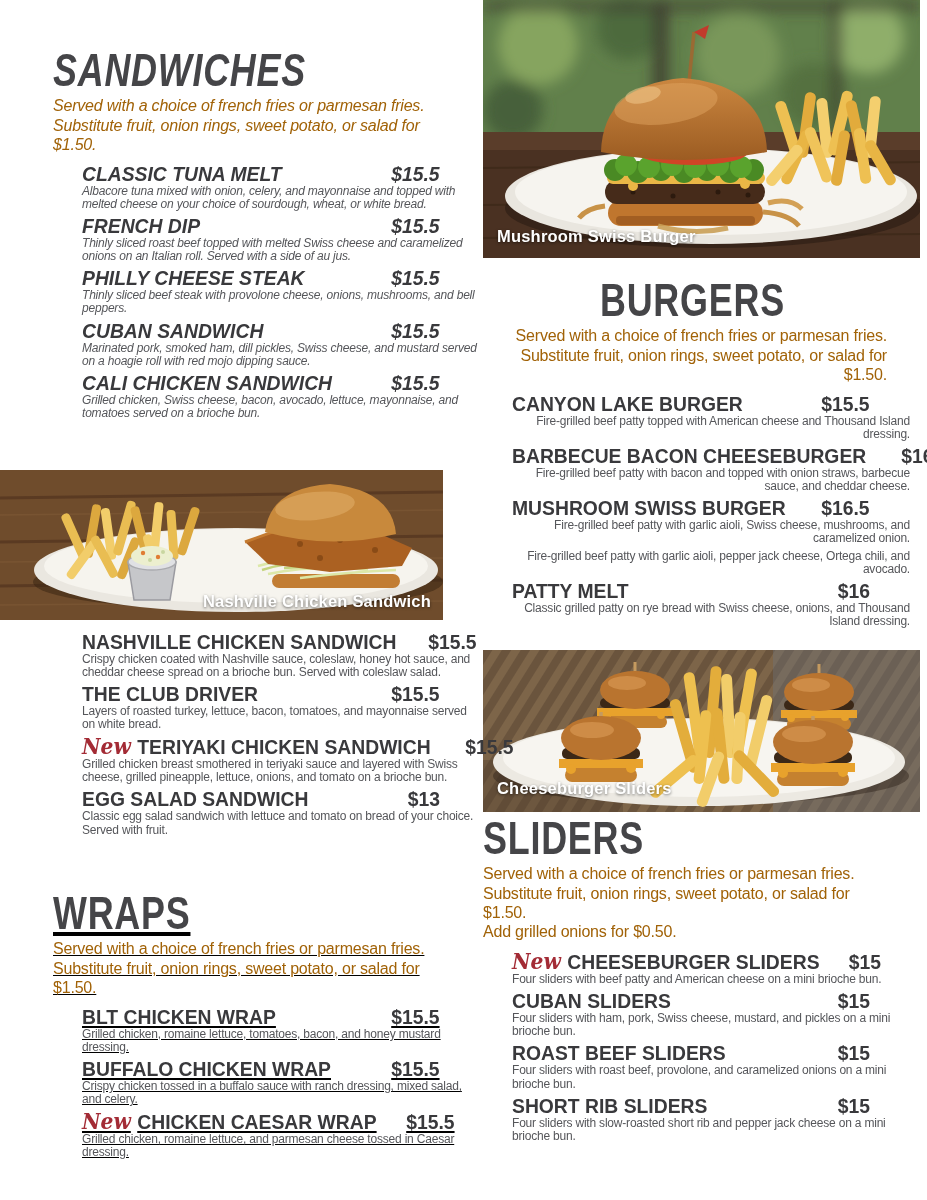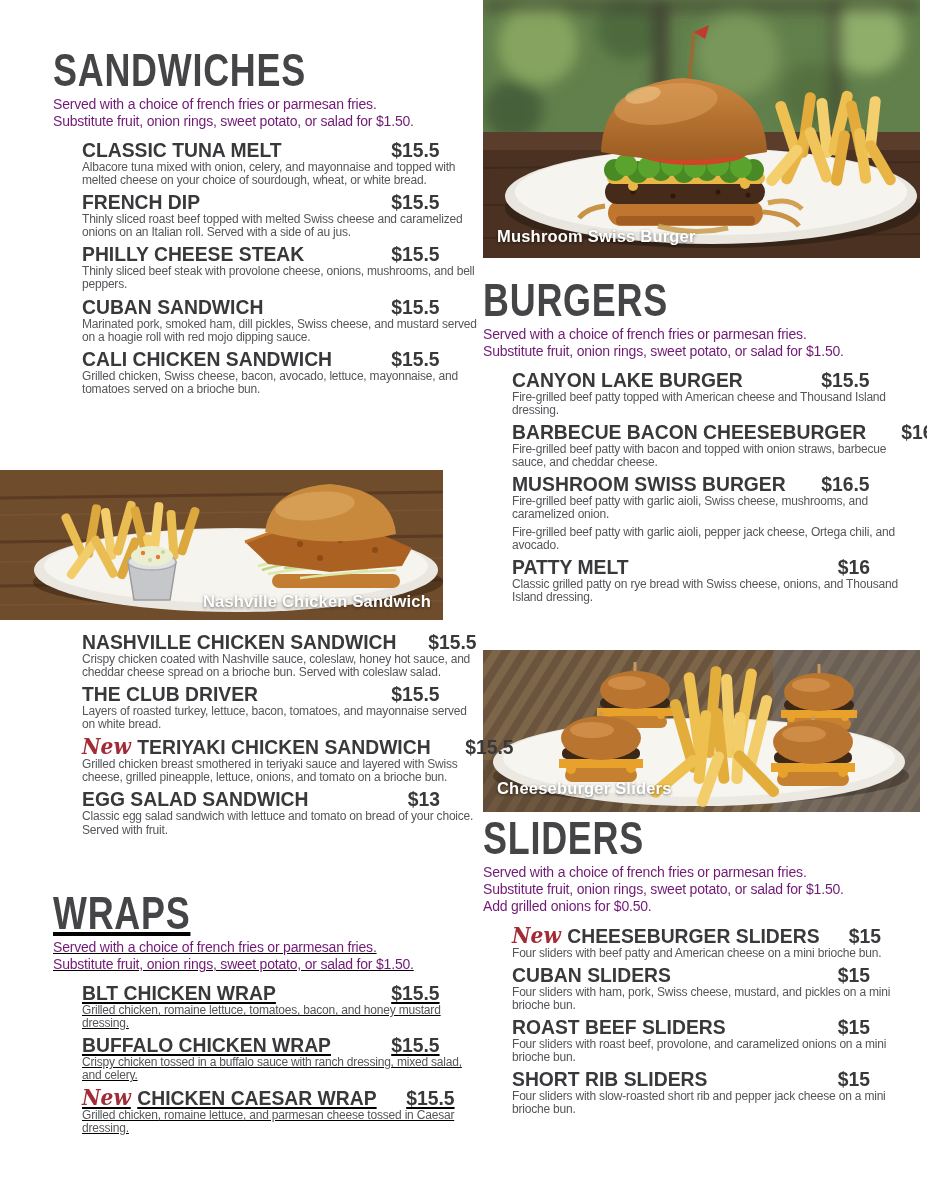--- a/index.html
+++ b/index.html
@@ -1,21 +1,21 @@
 <!DOCTYPE html>
 <html><head>
 <meta charset="utf-8">
 <style>
   html,body{margin:0;padding:0;background:#e8e8e8;}
   .page{position:relative;width:927px;height:1200px;background:#ffffff;overflow:hidden;
         font-family:"Liberation Sans",sans-serif;margin:0 auto;}
   .block{position:absolute;}
   .sec-title{font-size:46px;font-weight:bold;color:#454548;letter-spacing:1px;line-height:.88;
              transform:scaleX(.78);transform-origin:left;white-space:nowrap;margin:0 0 6px 0;}
-  .sec-sub{font-size:14px;color:#701a75;line-height:1.2;letter-spacing:-.2px;white-space:pre-line;
+  .sec-sub{font-size:16px;color:#a16207;line-height:1.2;letter-spacing:-.2px;white-space:pre-line;
            width:404px;margin:0 0 9px 0;}
   .item{margin-bottom:4px;margin-left:29px;}
   .irow{display:flex;justify-content:space-between;align-items:flex-end;}
   .iname{font-size:21px;font-weight:bold;color:#39393c;line-height:1;display:inline-block;
          transform:scaleX(.92);transform-origin:left bottom;white-space:nowrap;}
   .price{font-size:21px;font-weight:bold;color:#39393c;line-height:1;display:inline-block;
          transform:scaleX(.92);transform-origin:right bottom;}
   .badge{font-family:"DejaVu Serif",serif;font-style:italic;font-weight:bold;font-size:22px;
          color:#a32b35;margin-right:7px;}
   .desc{font-size:12px;color:#55565a;line-height:1.09;letter-spacing:-.2px;margin-top:1px;width:398px;}
@@ -256,21 +256,21 @@
         <circle cx="300" cy="123" r="5" fill="#e8a22c"></circle>
           <circle cx="360" cy="122" r="5" fill="#e8a22c"></circle>
         <rect x="291" y="102" width="78" height="11" rx="5" fill="#3b2817"></rect>
         <ellipse cx="330" cy="92" rx="40" ry="22" fill="#b9742f"></ellipse>
         <ellipse cx="321" cy="84" rx="22" ry="8" fill="#d89a55" opacity=".65"></ellipse>
       </g>
     </svg>
     <div class="caption" style="left:14px;bottom:14px;">Cheeseburger Sliders</div>
   </div>
 
-  <div class="block" style="left:53px;top:50px;width:387px;">
+  <div class="block" style="left:53px;top:50px;width:387px;font-style:italic;">
     <div class="sec-title">SANDWICHES</div>
     <div class="sec-sub">Served with a choice of french fries or parmesan fries.
 Substitute fruit, onion rings, sweet potato, or salad for $1.50.</div>
 
     <div class="item">
       <div class="irow">
         <span class="iname">CLASSIC TUNA MELT</span>
         <span class="price">$15.5</span>
       </div>
       <div class="desc">Albacore tuna mixed with onion, celery, and mayonnaise and topped with melted cheese on your choice of sourdough, wheat, or white bread.</div>
@@ -366,21 +366,21 @@
 
     <div class="item">
       <div class="irow">
         <span class="iname"><span class="badge">New</span><span>CHICKEN CAESAR WRAP</span></span>
         <span class="price">$15.5</span>
       </div>
       <div class="desc">Grilled chicken, romaine lettuce, and parmesan cheese tossed in Caesar dressing.</div>
     </div>
   </div>
 
-  <div class="block" style="left:483px;top:280px;width:387px;">
+  <div class="block" style="left:483px;top:280px;width:387px;text-align:right;">
     <div class="sec-title">BURGERS</div>
     <div class="sec-sub">Served with a choice of french fries or parmesan fries.
 Substitute fruit, onion rings, sweet potato, or salad for $1.50.</div>
 
     <div class="item">
       <div class="irow">
         <span class="iname">CANYON LAKE BURGER</span>
         <span class="price">$15.5</span>
       </div>
       <div class="desc">Fire-grilled beef patty topped with American cheese and Thousand Island dressing.</div>

